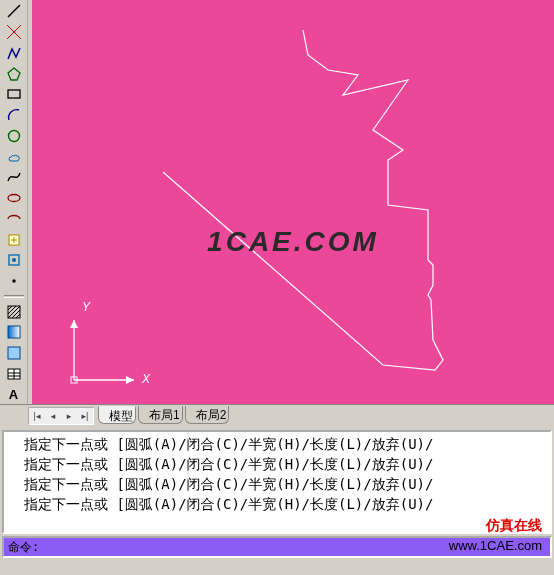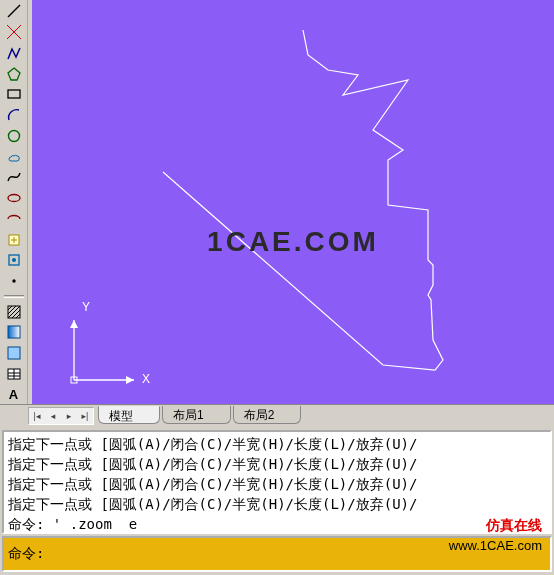--- a/index.html
+++ b/index.html
@@ -46,21 +46,22 @@
     flex: 1;
     position: relative;
     background: #d4d0c8;
   }
   .canvas {
     position: absolute;
     left: 4px;
     top: 0;
     right: 0;
     bottom: 0;
-    background: #8b5cf6;
+    background: #ec4899;
+    font-style: italic;
   }
   .ucs {
     position: absolute;
     left: 38px;
     bottom: 20px;
     color: #fff;
     font-family: Arial;
     font-size: 12px;
   }
   .tab-strip {
@@ -82,21 +83,21 @@
     height: 16px;
     display: flex;
     align-items: center;
     justify-content: center;
     font-size: 9px;
     cursor: pointer;
     color:#444;
   }
   .tab {
     height: 18px;
-    padding: 1px 26px 0 10px;
+    padding: 1px 2px 0 10px;
     border: 1px solid #888;
     border-top: none;
     border-bottom-left-radius: 6px;
     border-bottom-right-radius: 6px;
     margin-right: 2px;
     font-size: 12px;
     background: #d4d0c8;
     cursor: pointer;
     position: relative;
     top: -1px;
@@ -109,33 +110,33 @@
   .gap {
     height: 4px;
     background: #d4d0c8;
   }
   .cmd-history {
     border: 2px inset #fff;
     background: #fff;
     height: 104px;
     margin: 0 2px;
     overflow: hidden;
-    padding: 2px 4px;
+    padding: 2px 20px;
     font-size: 14px;
     line-height: 20px;
     font-family: "SimSun", "宋体", monospace;
     white-space: nowrap;
   }
   .cmd-line {
     border: 2px inset #fff;
-    background: #eab308;
-    height: 36px;
+    background: #8b5cf6;
+    height: 22px;
     margin: 2px 2px 0 2px;
     padding: 2px 4px;
-    font-size: 14px;
+    font-size: 12px;
     font-family: "SimSun", "宋体", monospace;
     display: flex;
     align-items: center;
   }
   .cmd-input {
     border: none;
     outline: none;
     flex: 1;
     font-family: inherit;
     font-size: inherit;
@@ -323,21 +324,20 @@
   <div class="tab">布局2</div>
 </div>
 
 <div class="gap"></div>
 
 <div class="cmd-history">
   <div>指定下一点或  [圆弧(A)/闭合(C)/半宽(H)/长度(L)/放弃(U)/</div>
   <div>指定下一点或  [圆弧(A)/闭合(C)/半宽(H)/长度(L)/放弃(U)/</div>
   <div>指定下一点或  [圆弧(A)/闭合(C)/半宽(H)/长度(L)/放弃(U)/</div>
   <div>指定下一点或  [圆弧(A)/闭合(C)/半宽(H)/长度(L)/放弃(U)/</div>
-  <div>命令: '_.zoom _e</div>
 </div>
 
 <div class="cmd-line">
   <span>命令:</span>
   <input class="cmd-input" type="text" value=" " style="">
 </div>
 
 <div class="watermark1">仿真在线</div>
 <div class="watermark2">www.1CAE.com</div>
 

